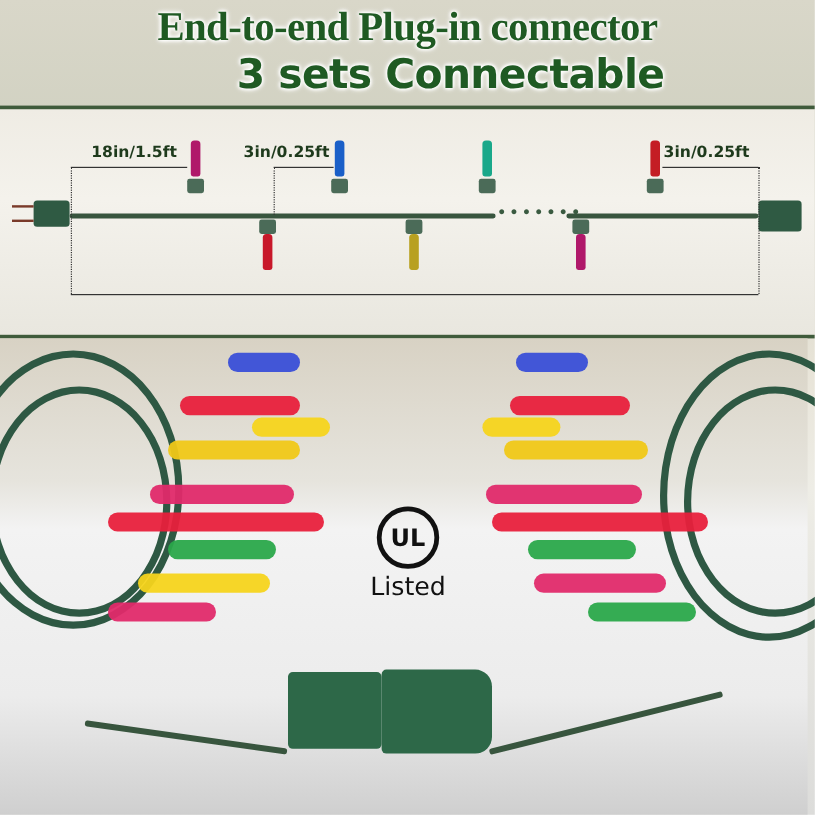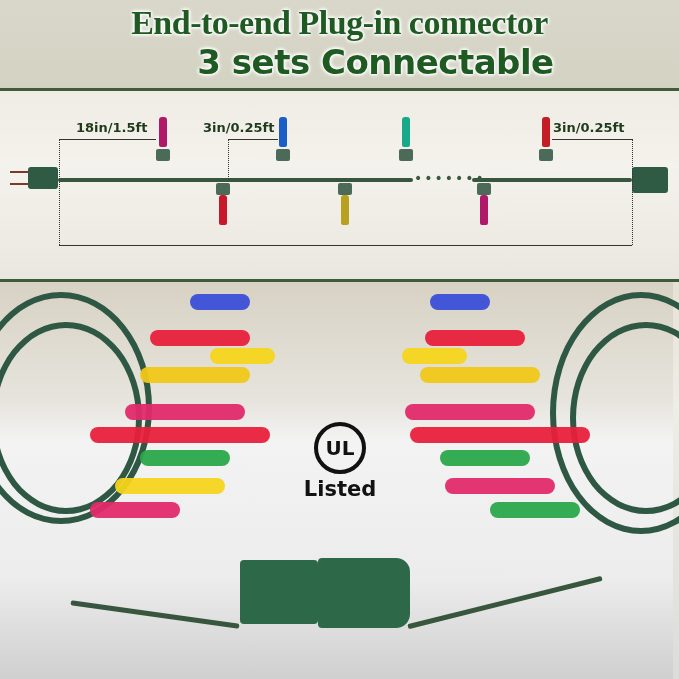--- a/index.html
+++ b/index.html
@@ -22,21 +22,21 @@
   .dots{position:absolute;font-size:14px;color:#3a5a40;letter-spacing:2px;}
   .len{position:absolute;left:0;width:679px;top:148px;text-align:center;font-size:26px;font-weight:bold;color:#1a4d1e;
     text-shadow:0 0 3px #fff,0 0 3px #fff;}
   .photo{position:absolute;left:0;top:282px;width:673px;height:397px;
     background:linear-gradient(180deg,#d8d2c4 0%,#e6e4dd 30%,#f3f3f3 40%,#ececec 75%,#cfcfcf 100%);}
   .cluster{position:absolute;top:0;height:260px;width:300px;}
   .coil{position:absolute;border-radius:50%;border:6px solid #2e5843;}
   .pbulb{position:absolute;height:16px;border-radius:8px;opacity:.95;}
   .ul{position:absolute;left:314px;top:140px;width:52px;height:52px;border:4px solid #111;border-radius:50%;box-sizing:border-box;
     display:flex;align-items:center;justify-content:center;font-weight:bold;font-size:20px;color:#111;}
-  .listed{position:absolute;left:298px;top:195px;width:84px;text-align:center;font-weight:bold;font-size:21px;color:#111;}
+  .listed{position:absolute;left:298px;top:195px;width:84px;text-align:center;font-weight:normal;font-size:21px;color:#111;}
   .conn{position:absolute;background:#2d6848;border-radius:4px;}
 </style>
 </head>
 <body>
 
 <div class="title t1">End-to-end Plug-in connector</div>
 <div class="title t2">3 sets Connectable</div>
 
 <div class="diagram">
 

